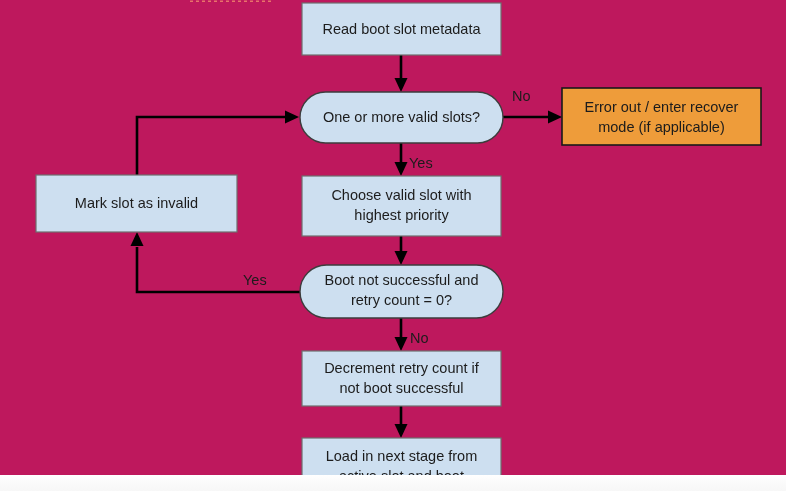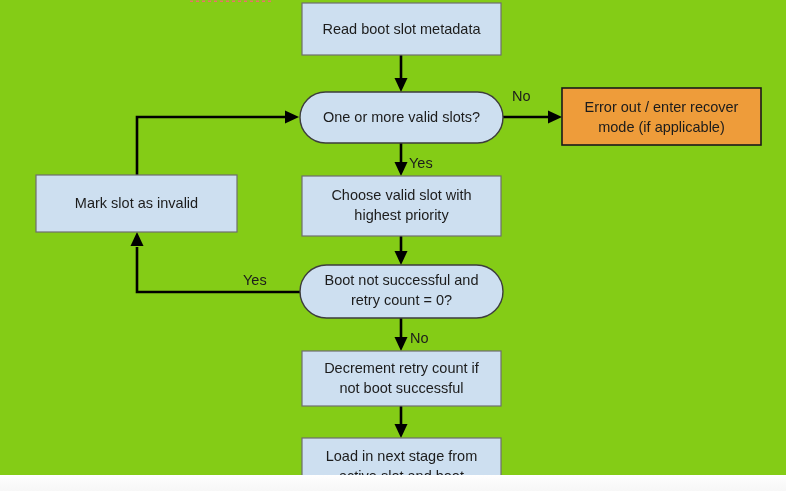--- a/index.html
+++ b/index.html
@@ -10,21 +10,21 @@
   body {
     width: 786px;
     height: 491px;
     overflow: hidden;
     font-family: "Liberation Sans", sans-serif;
   }
   #canvas {
     position: relative;
     width: 786px;
     height: 491px;
-    background: #84cc16;
+    background: #be185d;
   }
   #flow-svg {
     position: absolute;
     top: 0;
     left: 0;
     width: 786px;
     height: 491px;
   }
   .node-shape {
     stroke: #6e6e6e;

